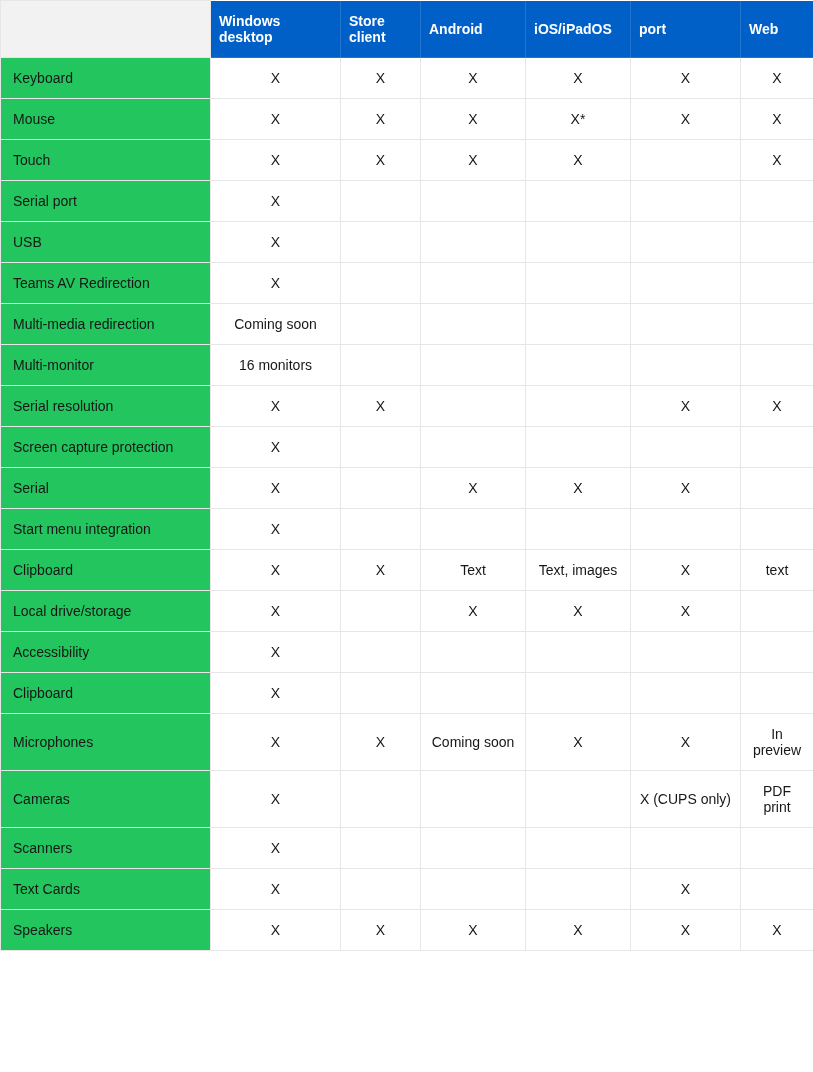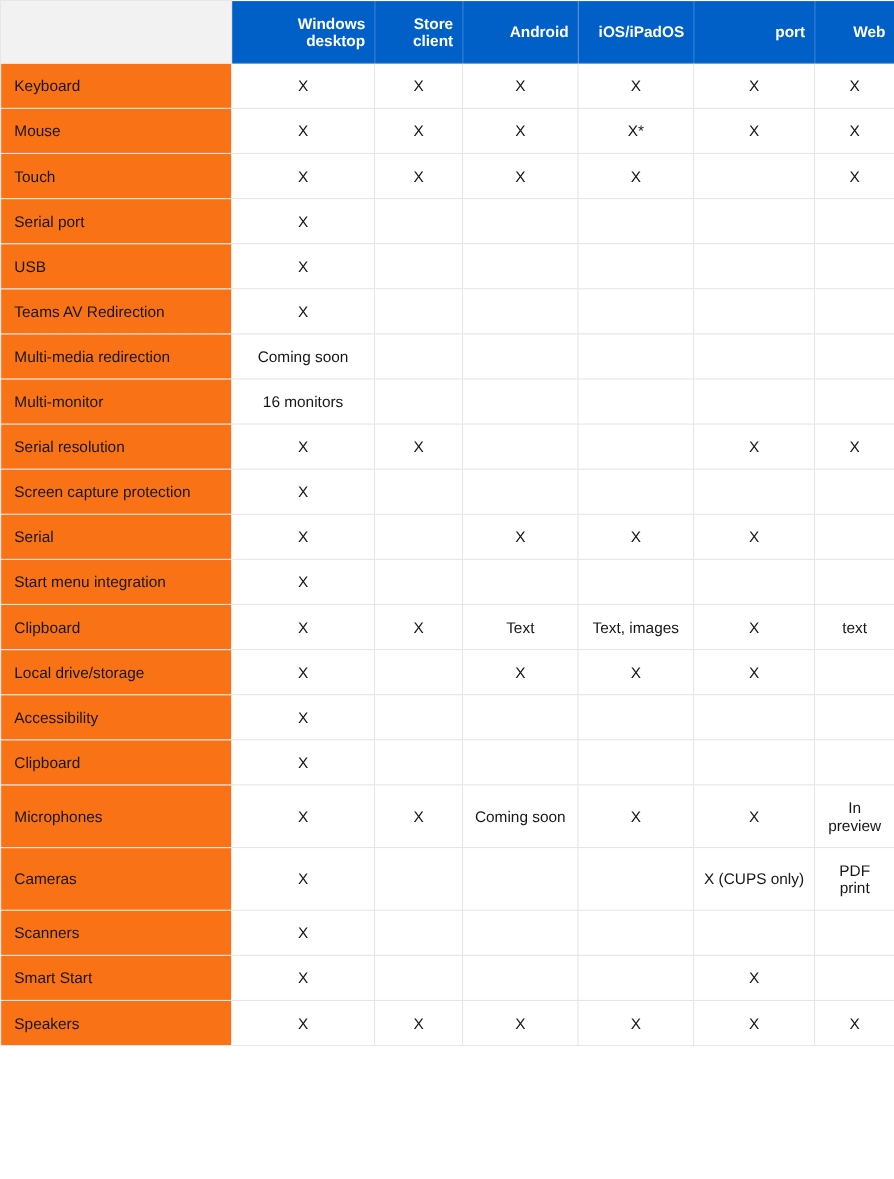--- a/index.html
+++ b/index.html
@@ -19,30 +19,30 @@
   th, td {
     border: 1px solid #e6e6e6;
     padding: 12px 8px;
     vertical-align: middle;
     word-wrap: break-word;
   }
   thead th {
     background: #0060c7;
     color: #fff;
     font-weight: 600;
-    text-align: right;
+    text-align: left;
     height: 54px;
     border: 1px solid #ffffff22;
   }
   thead th.corner {
     background: #f2f2f2;
     border: 1px solid #e6e6e6;
   }
   tbody td.row-label {
-    background: #f97316;
+    background: #22c55e;
     text-align: left;
     padding-left: 12px;
     font-weight: 400;
     color: #171717;
   }
   tbody td.val {
     text-align: center;
     background: #fff;
     color: #171717;
   }
@@ -244,21 +244,21 @@
       <tr>
         <td class="row-label">Scanners</td>
         <td class="val">X</td>
         <td class="val"></td>
         <td class="val"></td>
         <td class="val"></td>
         <td class="val"></td>
         <td class="val"></td>
       </tr>
       <tr>
-        <td class="row-label">Smart Start</td>
+        <td class="row-label">Text Cards</td>
         <td class="val">X</td>
         <td class="val"></td>
         <td class="val"></td>
         <td class="val"></td>
         <td class="val">X</td>
         <td class="val"></td>
       </tr>
       <tr>
         <td class="row-label">Speakers</td>
         <td class="val">X</td>

